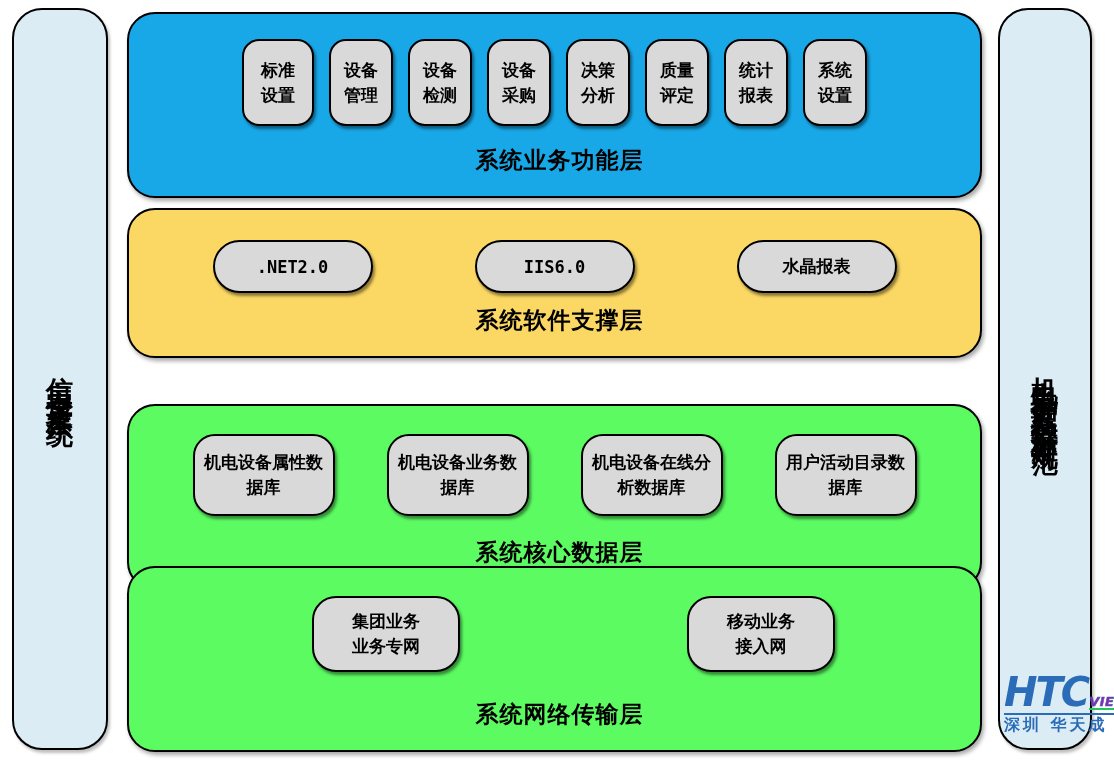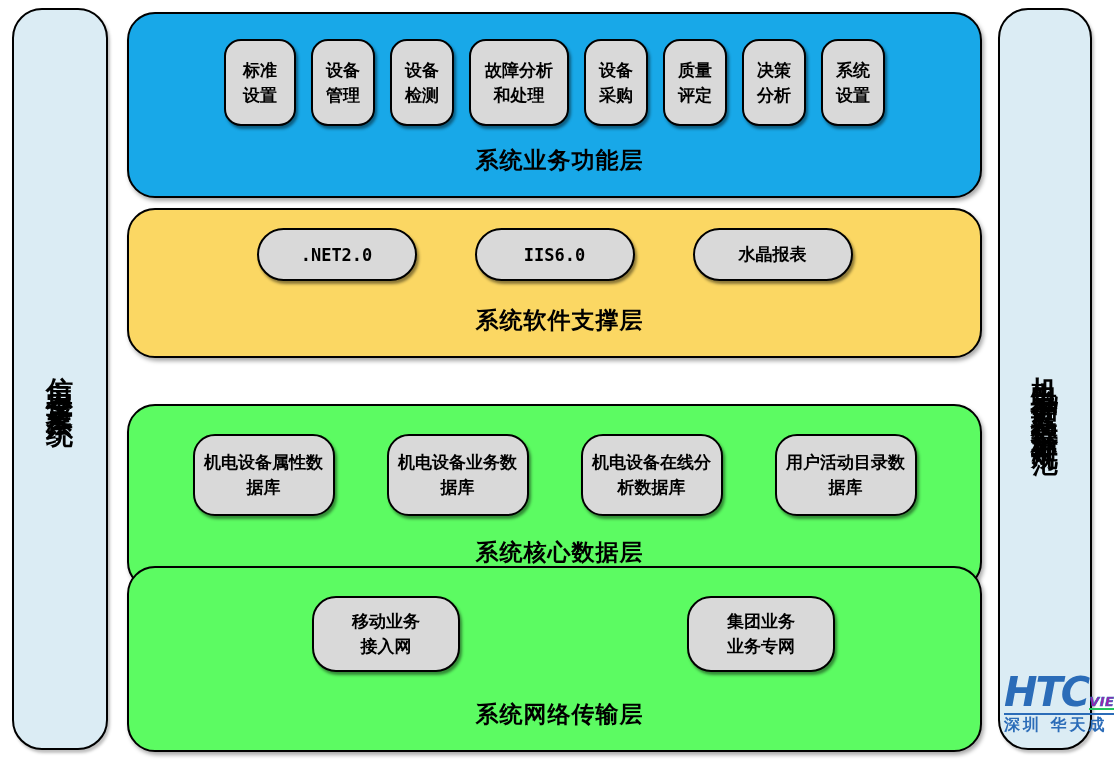--- a/index.html
+++ b/index.html
@@ -66,21 +66,21 @@
   
   .layer-business .box-row { top:25px; gap:15px; }
   .layer-business .node {
     width:64px; height:87px;
     border-radius:17px;
     font-size:17px; line-height:1.45;
   }
   .layer-business .node.first { width:72px; }
   .layer-business .node.wide  { width:100px; }
   
-  .layer-software .box-row { top:18px; gap:58px; }
+  .layer-software .box-row { top:30px; gap:102px; }
   .layer-software .node {
     width:160px; height:53px;
     border-radius:27px;
     font-size:17px;
     font-family:"DejaVu Sans Mono","Liberation Mono",monospace;
     font-weight:bold;
   }
   .layer-software .node.cjk { font-family:Liberation Sans, sans-serif; }
   
   .layer-data .box-row { top:28px; gap:52px; }
@@ -137,28 +137,28 @@
 </div>
 
 <div class="layer layer-business">
   <div class="box-row">
     <div class="node first">标准
 设置</div>
     <div class="node">设备
 管理</div>
     <div class="node">设备
 检测</div>
-    <div class="node wide">故障分析
-和处理</div>
     <div class="node">设备
 采购</div>
+    <div class="node">决策
+分析</div>
     <div class="node">质量
 评定</div>
-    <div class="node">决策
-分析</div>
+    <div class="node">统计
+报表</div>
     <div class="node">系统
 设置</div>
   </div>
   <div class="layer-title">系统业务功能层</div>
 </div>
 
 <div class="layer layer-software">
   <div class="box-row">
     <div class="node">.NET2.0</div>
     <div class="node">IIS6.0</div>
@@ -176,24 +176,24 @@
     <div class="node">机电设备在线分
 析数据库</div>
     <div class="node">用户活动目录数
 据库</div>
   </div>
   <div class="layer-title">系统核心数据层</div>
 </div>
 
 <div class="layer layer-network">
   <div class="box-row">
+    <div class="node">集团业务
+业务专网</div>
     <div class="node">移动业务
 接入网</div>
-    <div class="node">集团业务
-业务专网</div>
   </div>
   <div class="layer-title">系统网络传输层</div>
 </div>
 
 <div class="logo">
   <div class="logo-top">
     <span class="logo-htc">HTC</span>
     <span class="logo-view">VIEW</span>
   </div>
   <div class="logo-sub">深圳 华天成</div>

